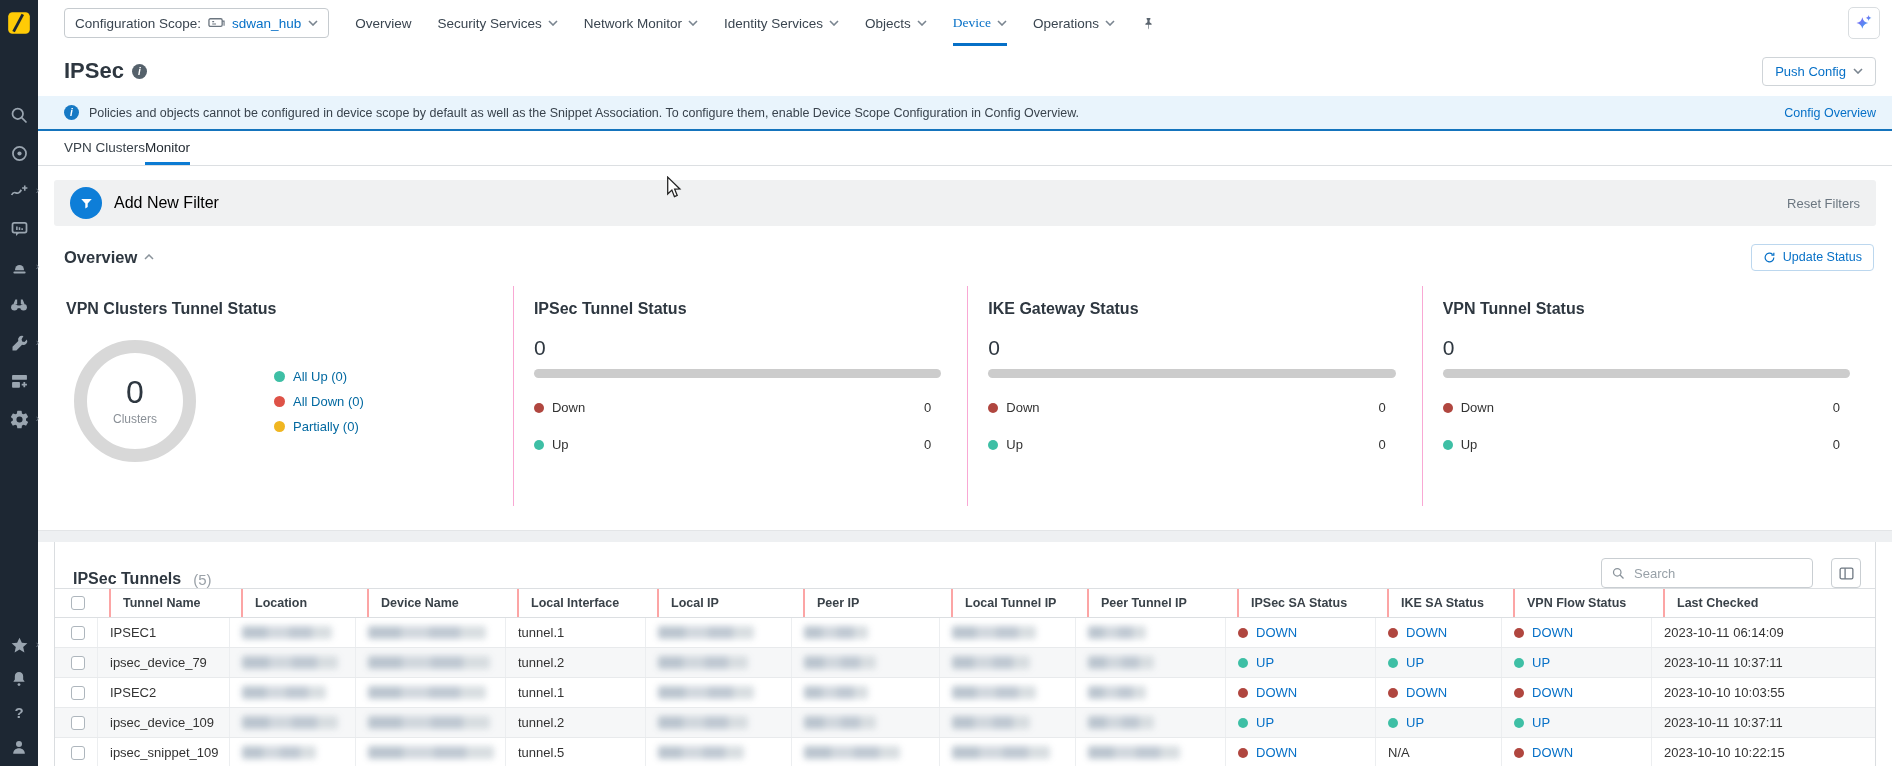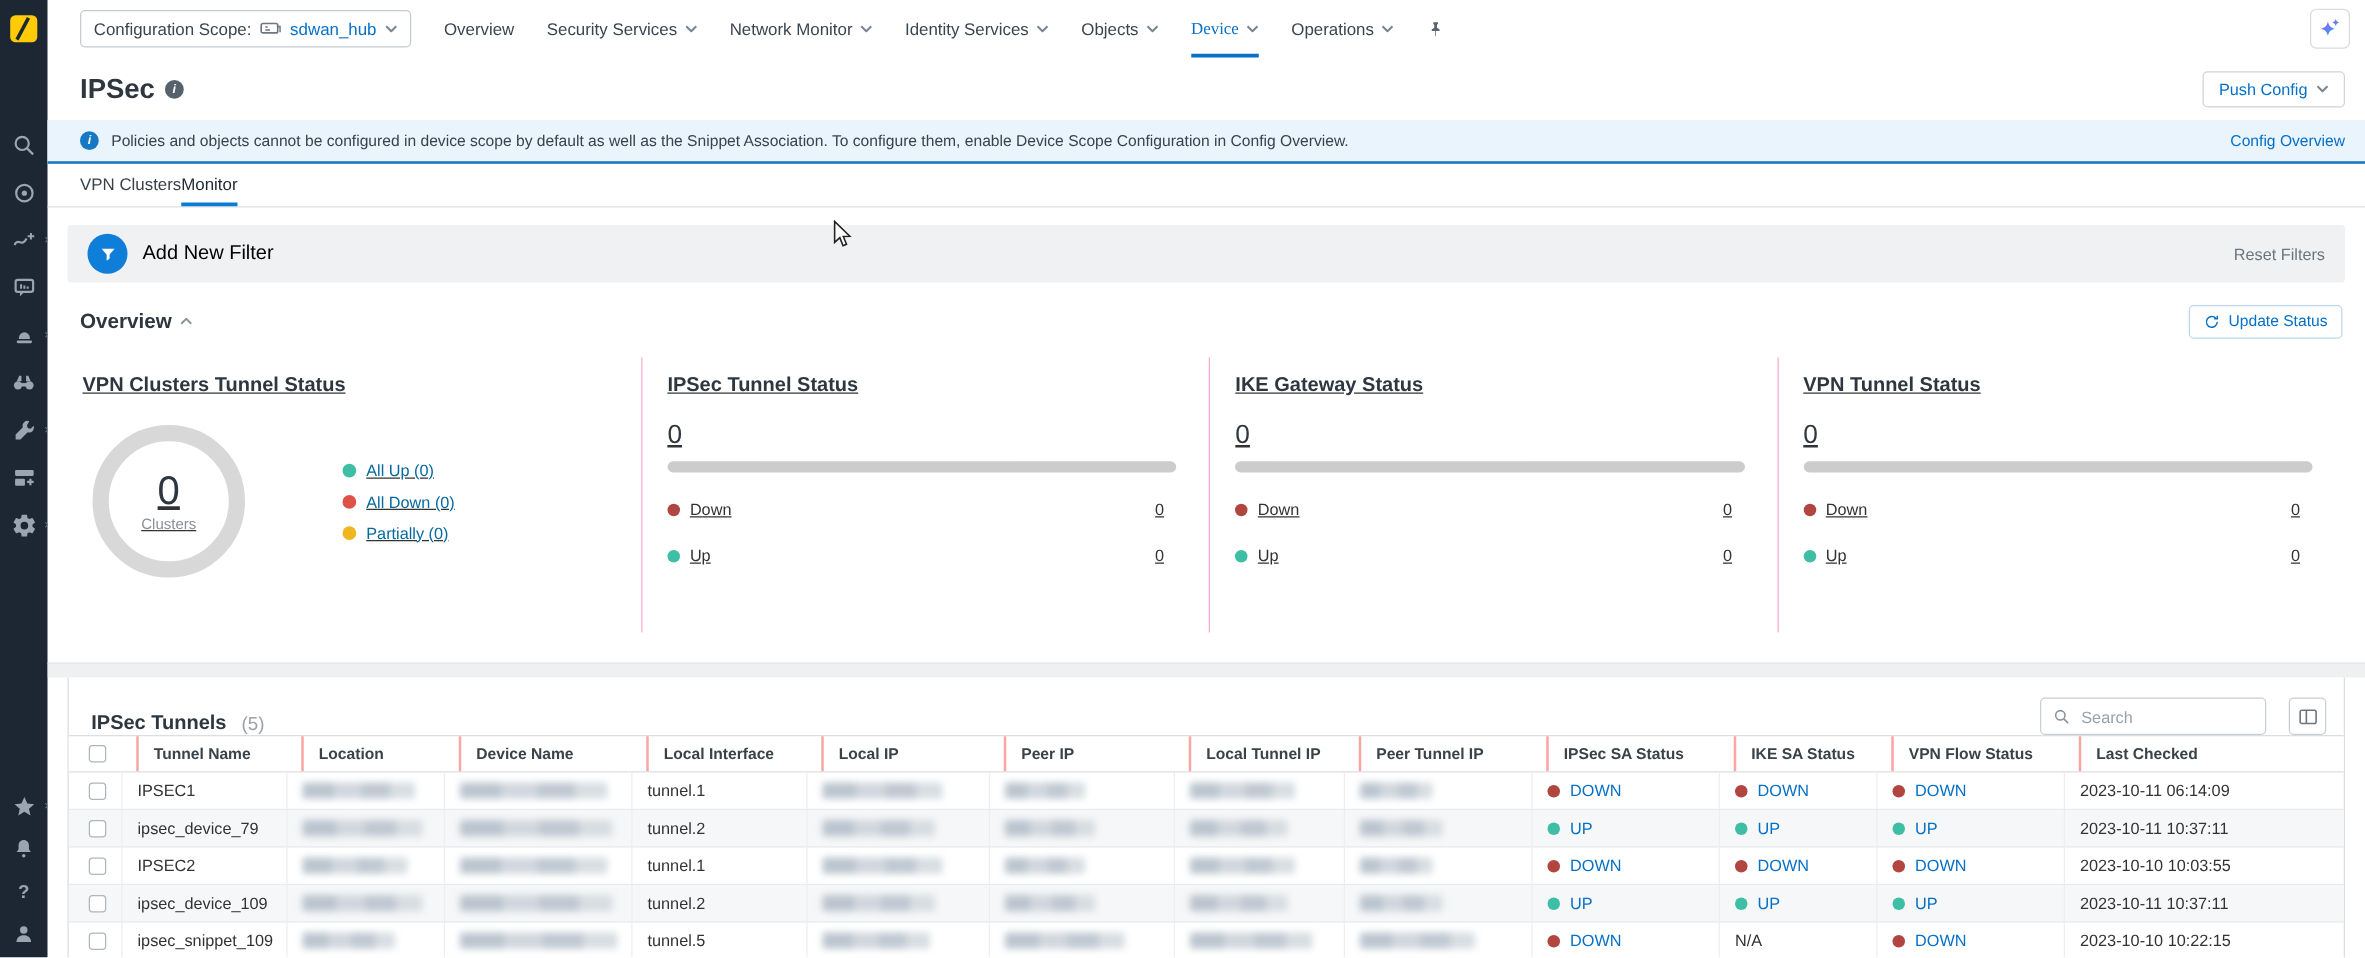--- a/index.html
+++ b/index.html
@@ -65,21 +65,21 @@
   .filter-label { font-size:16px; color:#000000; }
   .filterbar .spacer { flex:1; }
   .reset-label { font-size:13px; color:#6b7680; cursor:pointer; }
 
   .overview-head { display:flex; align-items:center; margin-top:16px; padding:0 2px 0 10px; height:30px; }
   .overview-title { font-size:16.5px; font-weight:700; color:#2e3740; display:flex; align-items:center; gap:7px; cursor:pointer; }
   .overview-head .spacer { flex:1; }
   .btn-update { display:flex; align-items:center; gap:7px; height:27px; padding:0 11px; background:#fff;
     border:1px solid #bcd7ee; border-radius:4px; color:#0670c7; font-size:12.5px; cursor:pointer; }
 
-  .panels { display:grid; grid-template-columns:1.01fr 1fr 1fr 1fr; margin-top:14px; height:220px;text-decoration:underline; }
+  .panels { display:grid; grid-template-columns:1.01fr 1fr 1fr 1fr; margin-top:14px; height:220px; }
   .panel { padding:14px 26px 0 12px; }
   .panel + .panel { border-left:1px solid #f9a8d4; padding-left:20px; }
   .panel-title { font-size:16px; font-weight:700; color:#2e3740; }
   .panel-total { font-size:21px; color:#2e3740; margin-top:18px; }
   .panel-bar { height:9px; border-radius:5px; background:#cccccc; margin-top:9px; }
   .panel-row { display:flex; align-items:center; margin-top:22px; font-size:13px; color:#333; }
   .panel-row .dot { width:10px; height:10px; border-radius:50%; margin-right:8px; flex-shrink:0; }
   .panel-row .val { margin-left:auto; padding-right:10px; }
 
   .donut-wrap { display:flex; align-items:center; margin-top:22px; padding-left:8px; }
@@ -92,21 +92,21 @@
   .legend-item .dot { width:11px; height:11px; border-radius:50%; }
 
   .gray-strip { height:12px; background:#eef0f2; margin:24px -16px 0 -16px; border-top:1px solid #e3e5e7; }
 
   
   .table-card { margin-top:0; border:1px solid #dadde0; border-top:none; background:#fff; }
   .table-head { height:46px; display:flex; align-items:flex-end; padding:0 14px 0 18px; gap:12px; }
   .table-title { font-size:16px; font-weight:700; color:#2e3740; }
   .table-count { font-size:15px; color:#9aa1a8; font-weight:400; }
   .table-head .spacer { flex:1; }
-  .search-box { display:flex; align-items:center; gap:8px; width:181px; height:30px;
+  .search-box { display:flex; align-items:center; gap:8px; width:212px; height:30px;
     border:1px solid #c9ced2; border-radius:4px; padding:0 9px; background:#fff; }
   .search-box input { border:none; outline:none; flex:1; font-size:13px; color:#333; min-width:0;
     font-family:"Liberation Sans", sans-serif; }
   .search-box input::placeholder { color:#98a1a8; }
   .icon-btn { width:30px; height:30px; border:1px solid #c9ced2; border-radius:4px; background:#fff;
     display:flex; align-items:center; justify-content:center; cursor:pointer; margin-left:6px; }
 
   .trow { display:grid;
     grid-template-columns:42px 132px 126px 150px 140px 146px 148px 136px 150px 150px 126px 150px minmax(0,1fr);
     align-items:center; height:30px; }

